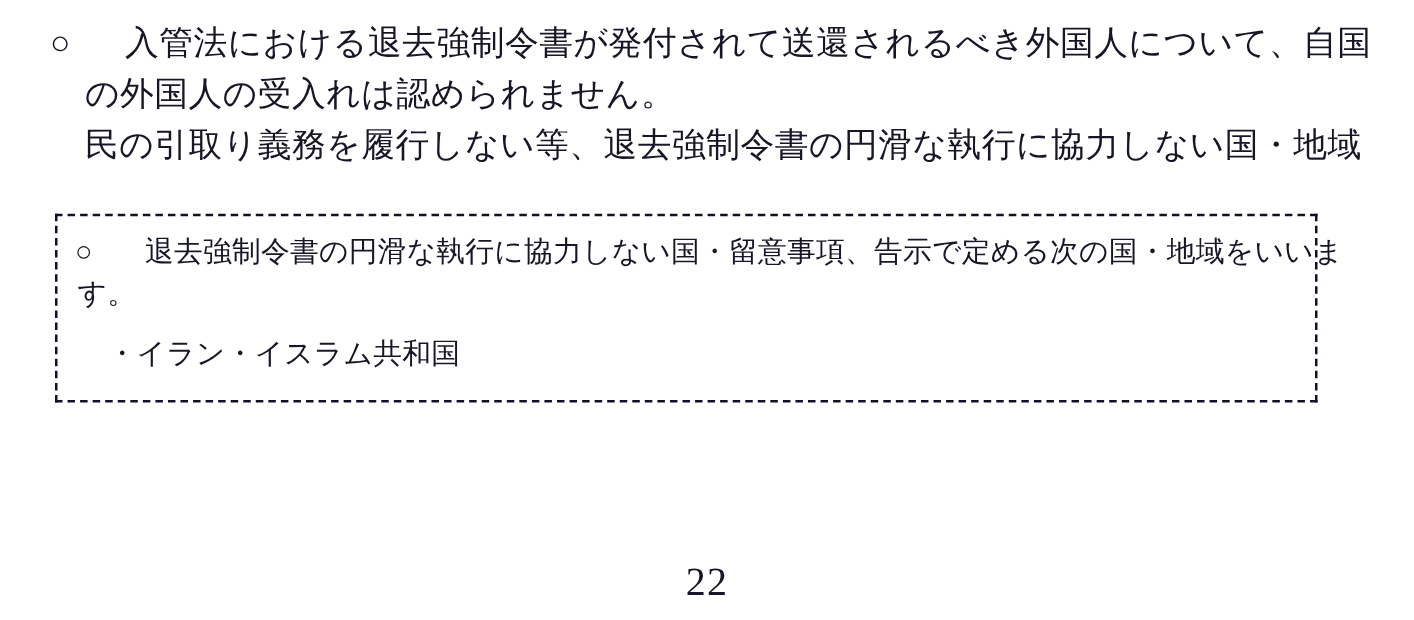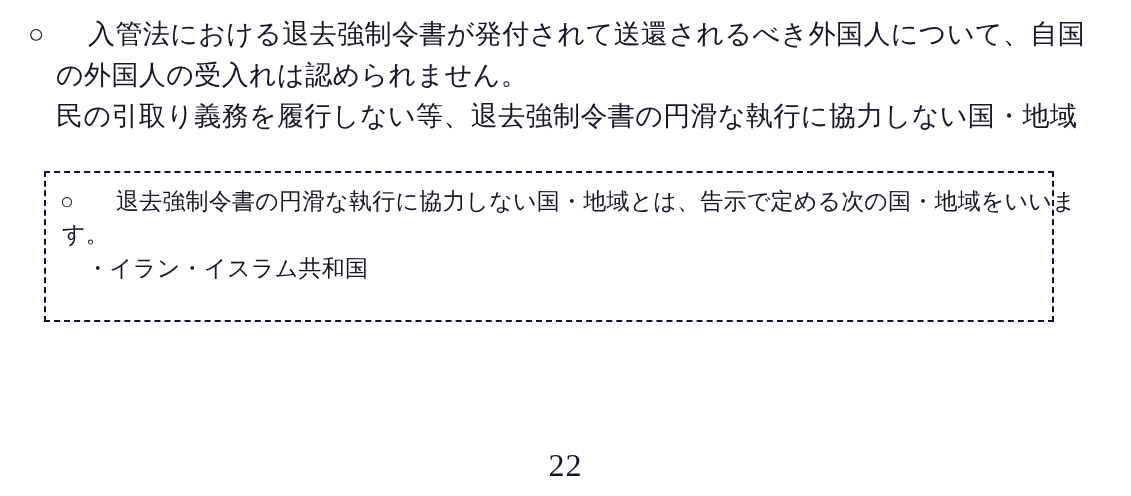--- a/index.html
+++ b/index.html
@@ -18,21 +18,21 @@
   .page {
     position: relative;
     width: 1131px;
     height: 496px;
     box-sizing: border-box;
   }
 
   
   .main-para {
     position: absolute;
-    left: 28px;
+    left: 40px;
     top: 14px;
     width: 1056px;
     font-size: 27px;
     line-height: 1.52;
     letter-spacing: 0.4px;
     color: #161626;
   }
   .main-para .para-row {
     display: block;
     white-space: nowrap;
@@ -75,21 +75,21 @@
     white-space: nowrap;
   }
   .note-line.l1 {
     margin-top: 4px;
   }
   .note-line.l2 {
     padding-left: 2px;
   }
   .note-line.l3 {
     padding-left: 26px;
-    margin-top: 0;
+    margin-top: 14px;
   }
   .note-bullet {
     display: inline-block;
     width: 56px;
   }
 
   
   .page-number {
     position: absolute;
     left: 0;
@@ -106,20 +106,20 @@
 
 <div class="page">
 
   <div class="main-para">
     <div class="para-row row-1"><span class="bullet-mark">○</span><span>入管法における退去強制令書が発付されて送還されるべき外国人について、自国</span></div>
     <div class="para-row row-3">の外国人の受入れは認められません。</div>
     <div class="para-row row-2">民の引取り義務を履行しない等、退去強制令書の円滑な執行に協力しない国・地域</div>
   </div>
 
   <div class="note-box">
-    <div class="note-line l1"><span class="note-bullet">○</span><span>退去強制令書の円滑な執行に協力しない国・地域とは、告示で定める次の国・地域をいいま</span></div>
+    <div class="note-line l1"><span class="note-bullet">○</span><span>退去強制令書の円滑な執行に協力しない国・留意事項、告示で定める次の国・地域をいいま</span></div>
     <div class="note-line l2">す。</div>
     <div class="note-line l3">・イラン・イスラム共和国</div>
   </div>
 
   <div class="page-number">22</div>
 
 </div>
 
 </body></html>

